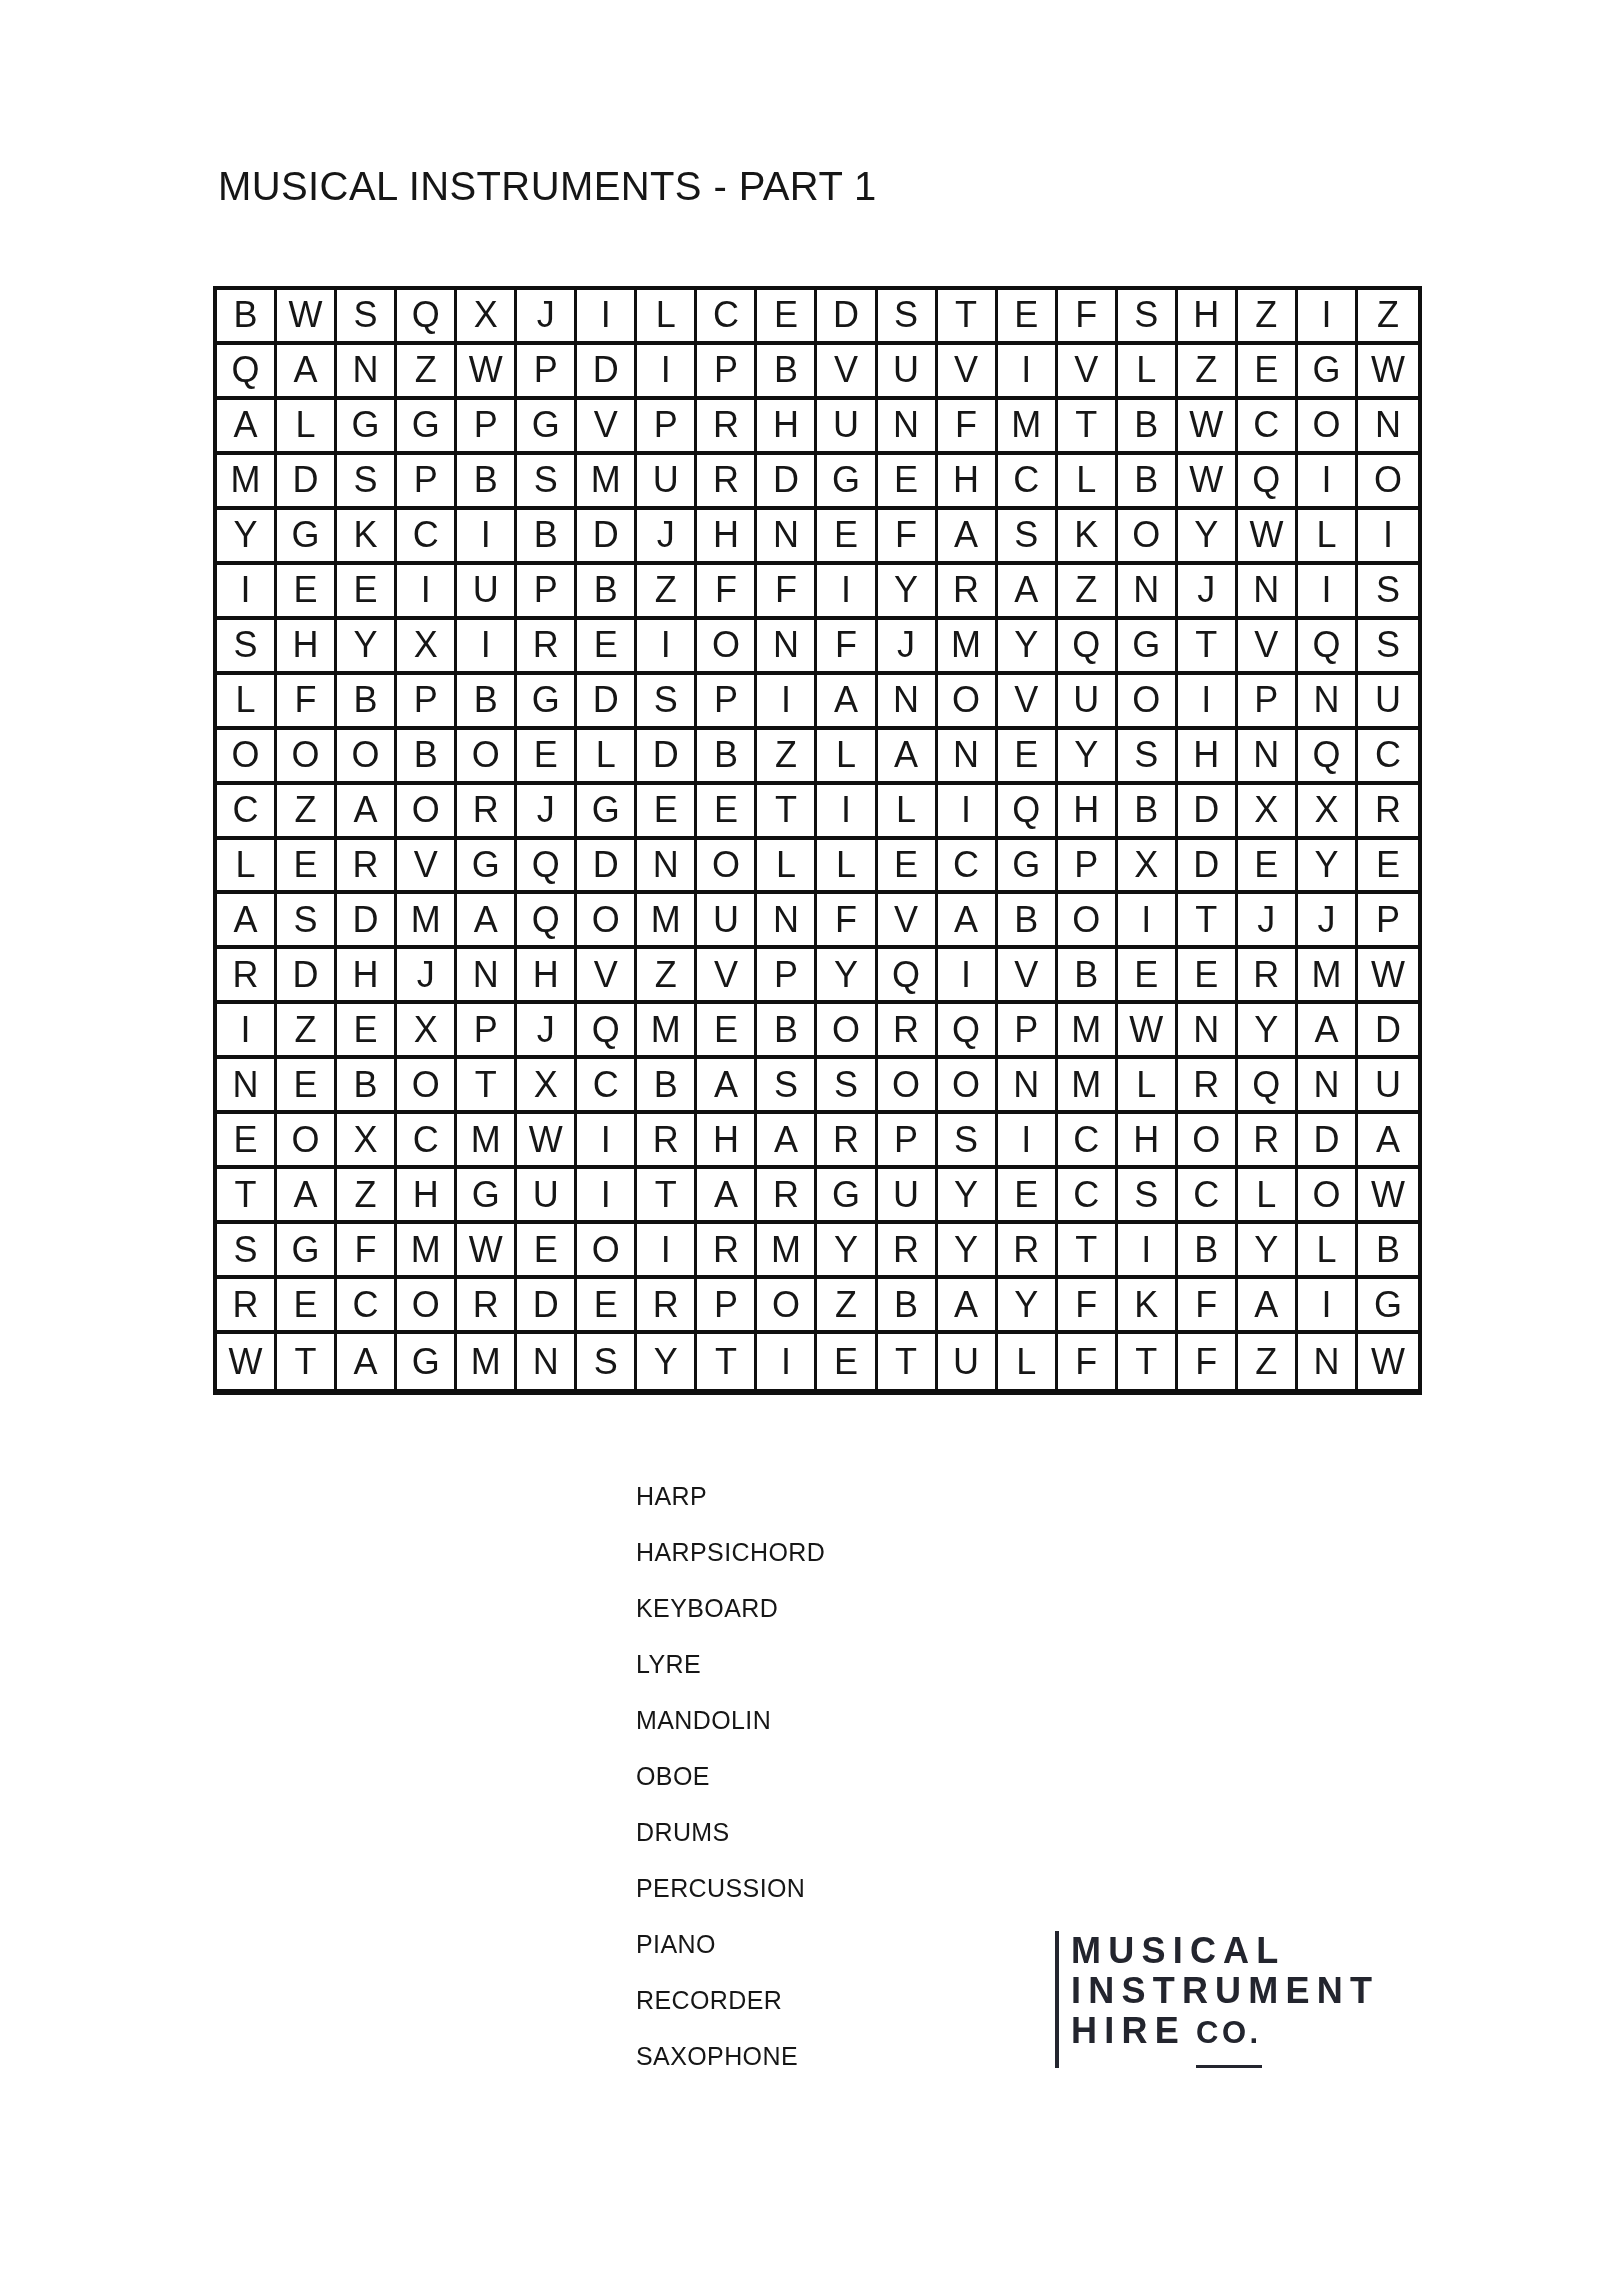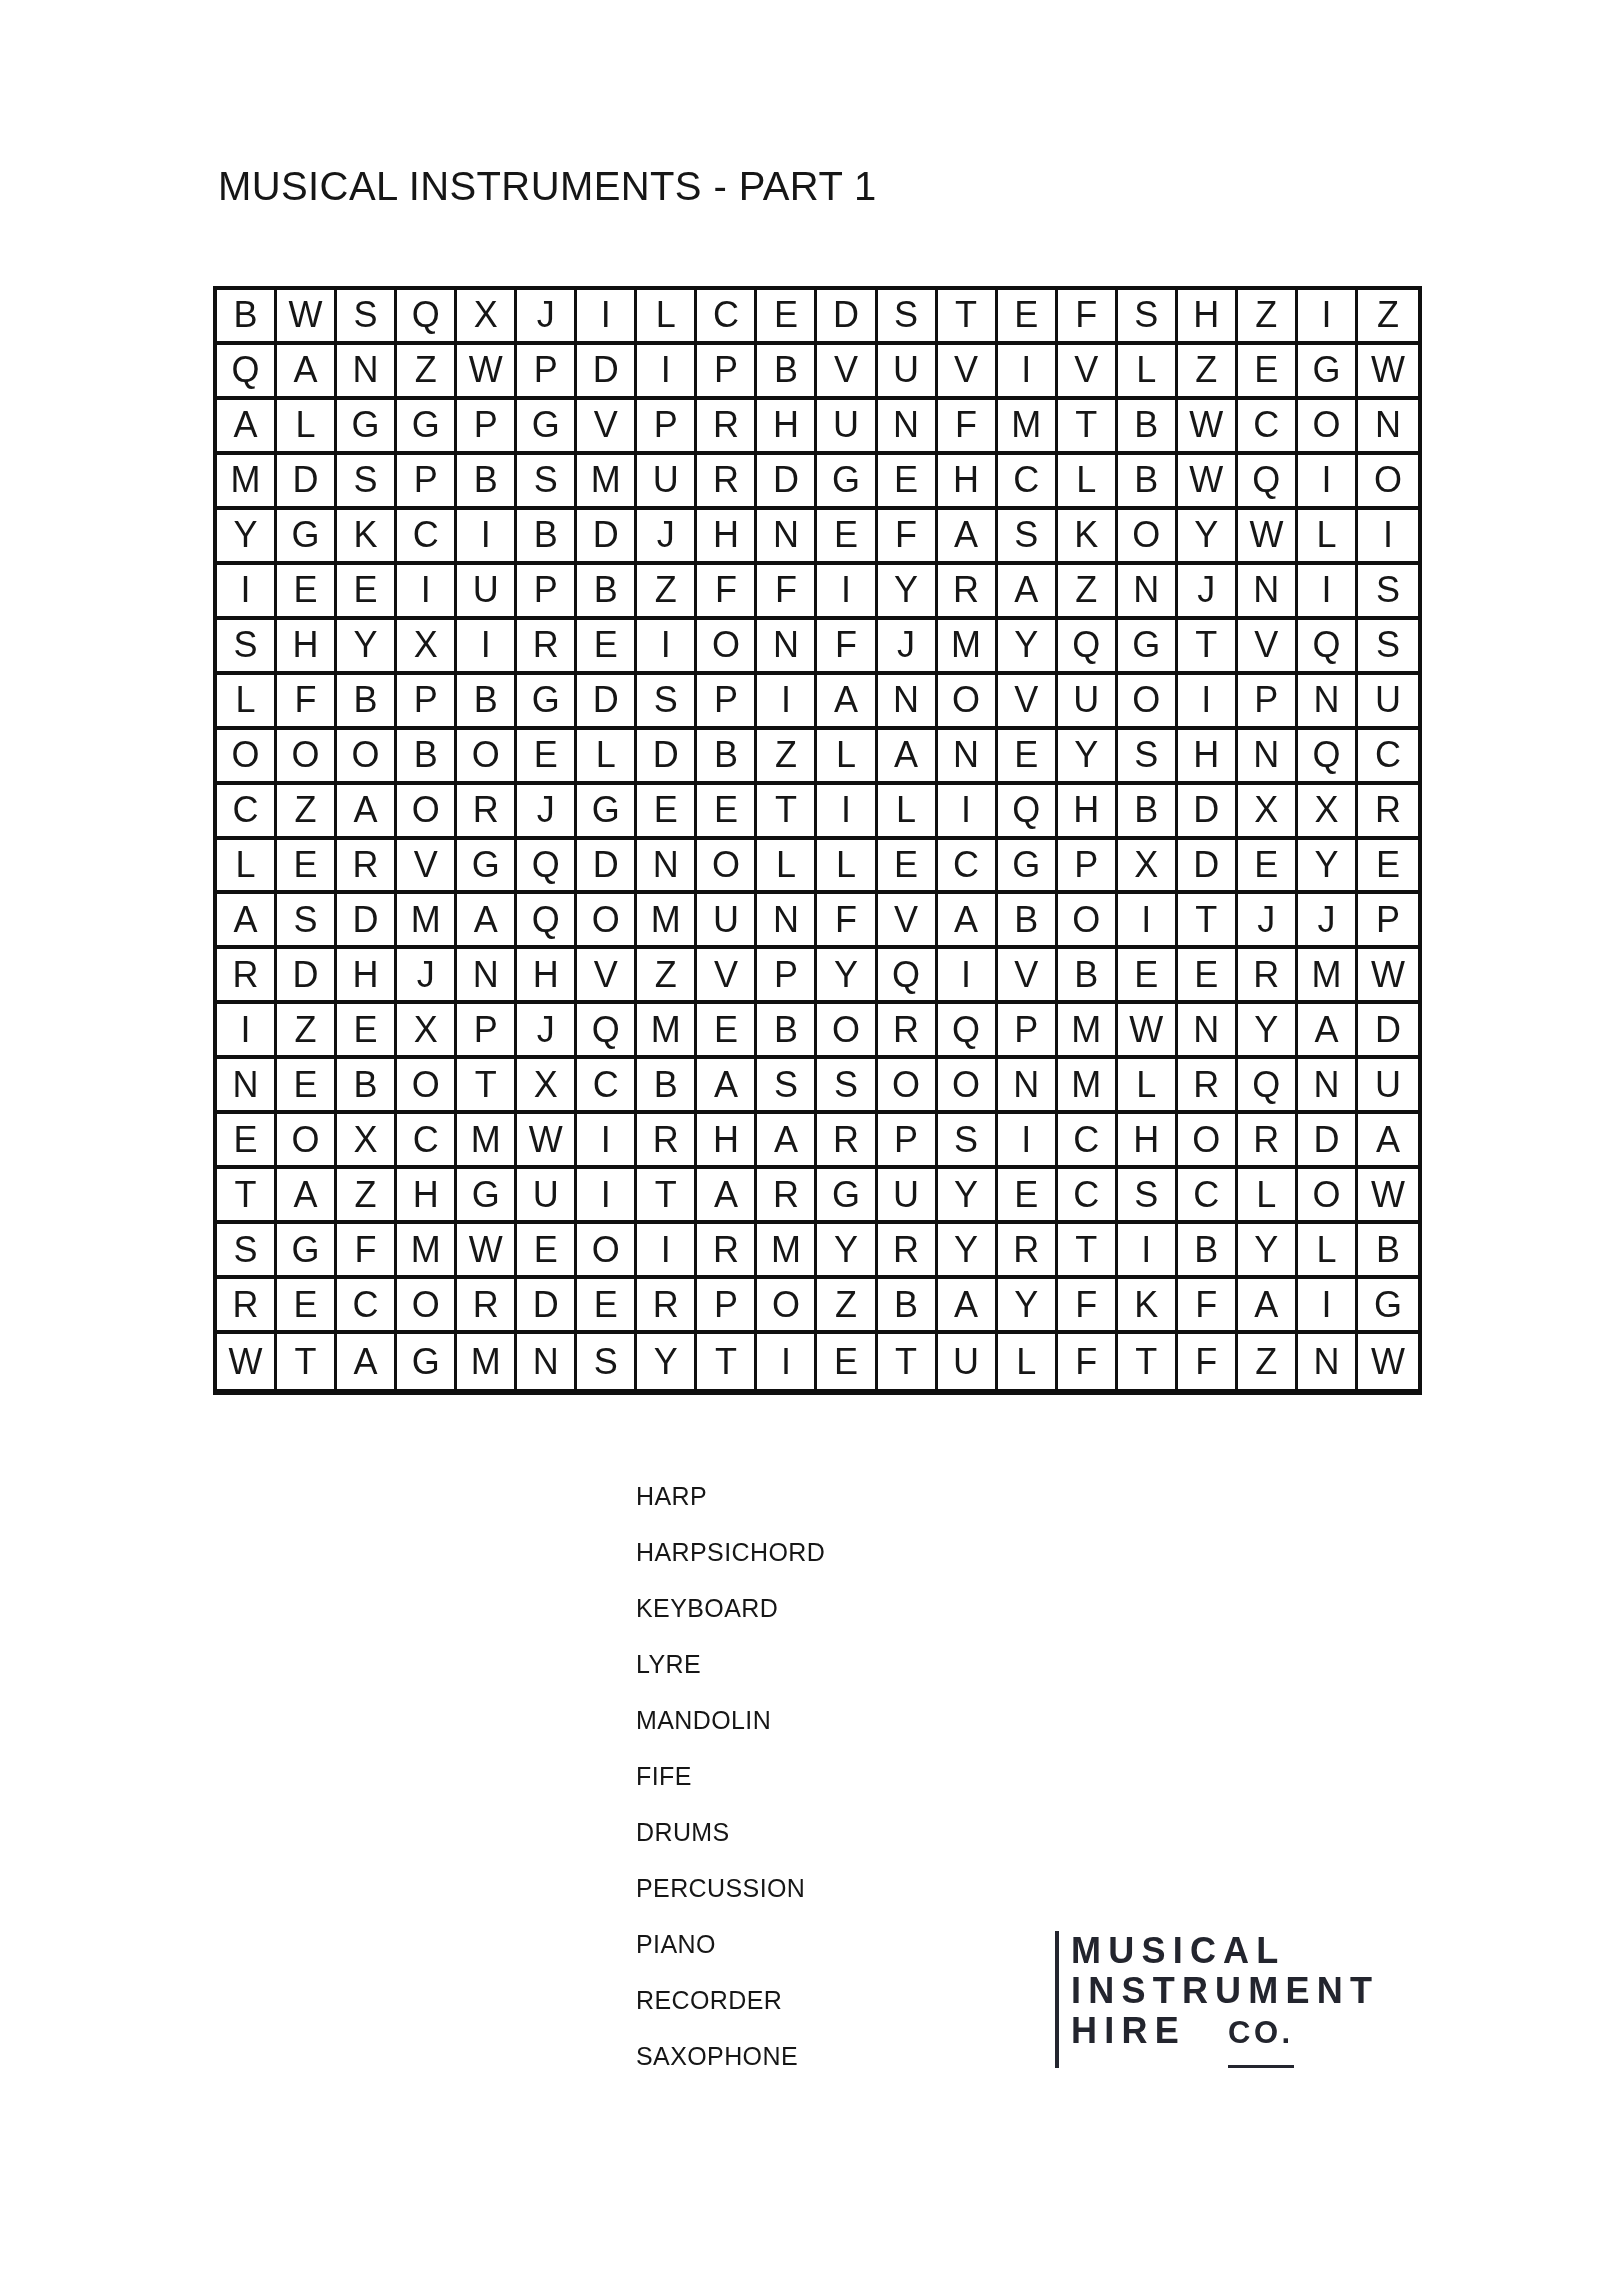--- a/index.html
+++ b/index.html
@@ -35,21 +35,21 @@
   }
   .logo {
     position:absolute; left:1055px; top:1931px;
     display:flex; align-items:stretch; color:var(--logo-ink);
   }
   .logo-bar { width:3.6px; background:var(--logo-ink); margin-right:12.5px; }
   .logo-line {
     font-weight:bold; font-size:36px; letter-spacing:7.2px; line-height:40px;
     white-space:nowrap;
   }
-  .logo-line-last { display:flex; align-items:baseline;gap:32px; }
+  .logo-line-last { display:flex; align-items:baseline; }
   .logo-co {
     font-size:31px; letter-spacing:3.6px; font-weight:bold;
     border-bottom:3.6px solid var(--logo-ink); padding-bottom:12px; margin-left:10px;
   }
 </style>
 </head>
 <body>
 
 <div class="page">
 
@@ -457,21 +457,21 @@
       <div class="cell">N</div>
       <div class="cell">W</div>
     </div>
 
   <div class="words words-right">
       <div class="word">HARP</div>
       <div class="word">HARPSICHORD</div>
       <div class="word">KEYBOARD</div>
       <div class="word">LYRE</div>
       <div class="word">MANDOLIN</div>
-      <div class="word">FIFE</div>
+      <div class="word">OBOE</div>
       <div class="word">DRUMS</div>
       <div class="word">PERCUSSION</div>
       <div class="word">PIANO</div>
       <div class="word">RECORDER</div>
       <div class="word">SAXOPHONE</div>
     </div>
 
   <div class="logo">
     <div class="logo-bar"></div>
     <div class="logo-text">

